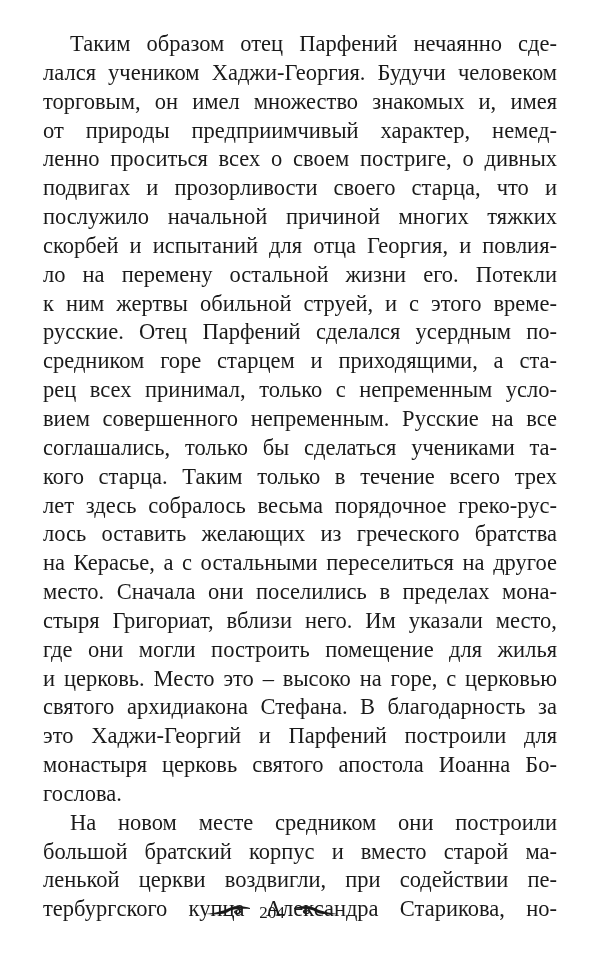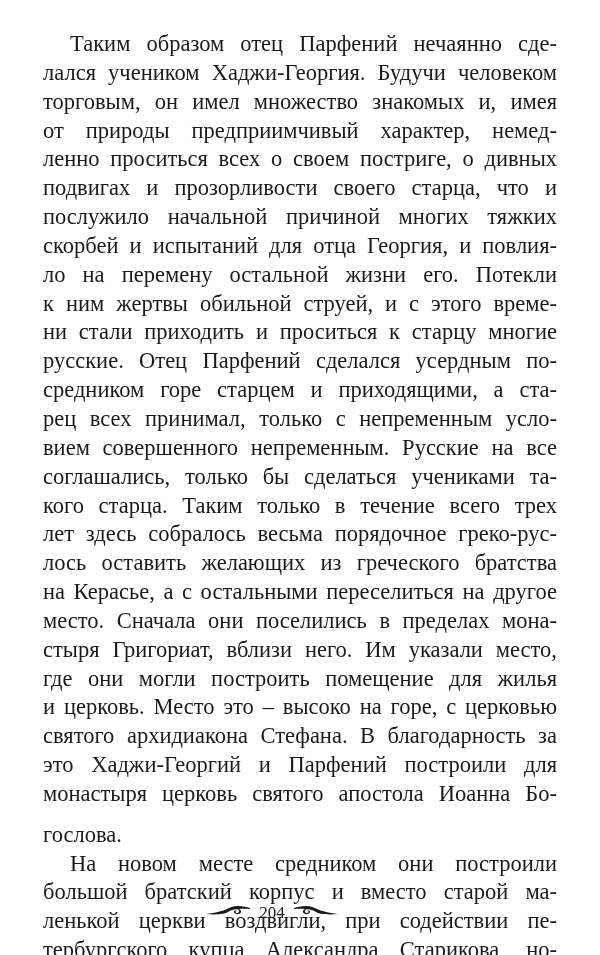--- a/index.html
+++ b/index.html
@@ -29,21 +29,20 @@
       white-space: nowrap;
       text-align: justify;
       text-align-last: justify;
       overflow: visible;
     }
     .line.indent {
       padding-left: 27px;
     }
     .line.last {
       text-align-last: left;
-      margin-top: 12px;
     }
     .footer {
       position: absolute;
       left: 0;
       top: 903px;
       width: 544px;
       display: flex;
       justify-content: center;
       align-items: flex-start;
       gap: 8px;
@@ -65,21 +64,20 @@
     <span class="line indent">Таким образом отец Парфений нечаянно сде-</span>
     <span class="line">лался учеником Хаджи-Георгия. Будучи человеком</span>
     <span class="line">торговым, он имел множество знакомых и, имея</span>
     <span class="line">от природы предприимчивый характер, немед-</span>
     <span class="line">ленно проситься всех о своем постриге, о дивных</span>
     <span class="line">подвигах и прозорливости своего старца, что и</span>
     <span class="line">послужило начальной причиной многих тяжких</span>
     <span class="line">скорбей и испытаний для отца Георгия, и повлия-</span>
     <span class="line">ло на перемену остальной жизни его. Потекли</span>
     <span class="line">к ним жертвы обильной струей, и с этого време-</span>
-    <span class="line">ни стали приходить и проситься к старцу многие</span>
     <span class="line">русские. Отец Парфений сделался усердным по-</span>
     <span class="line">средником горе старцем и приходящими, а ста-</span>
     <span class="line">рец всех принимал, только с непременным усло-</span>
     <span class="line">вием совершенного непременным. Русские на все</span>
     <span class="line">соглашались, только бы сделаться учениками та-</span>
     <span class="line">кого старца. Таким только в течение всего трех</span>
     <span class="line">лет здесь собралось весьма порядочное греко-рус-</span>
     <span class="line">лось оставить желающих из греческого братства</span>
     <span class="line">на Керасье, а с остальными переселиться на другое</span>
     <span class="line">место. Сначала они поселились в пределах мона-</span>

